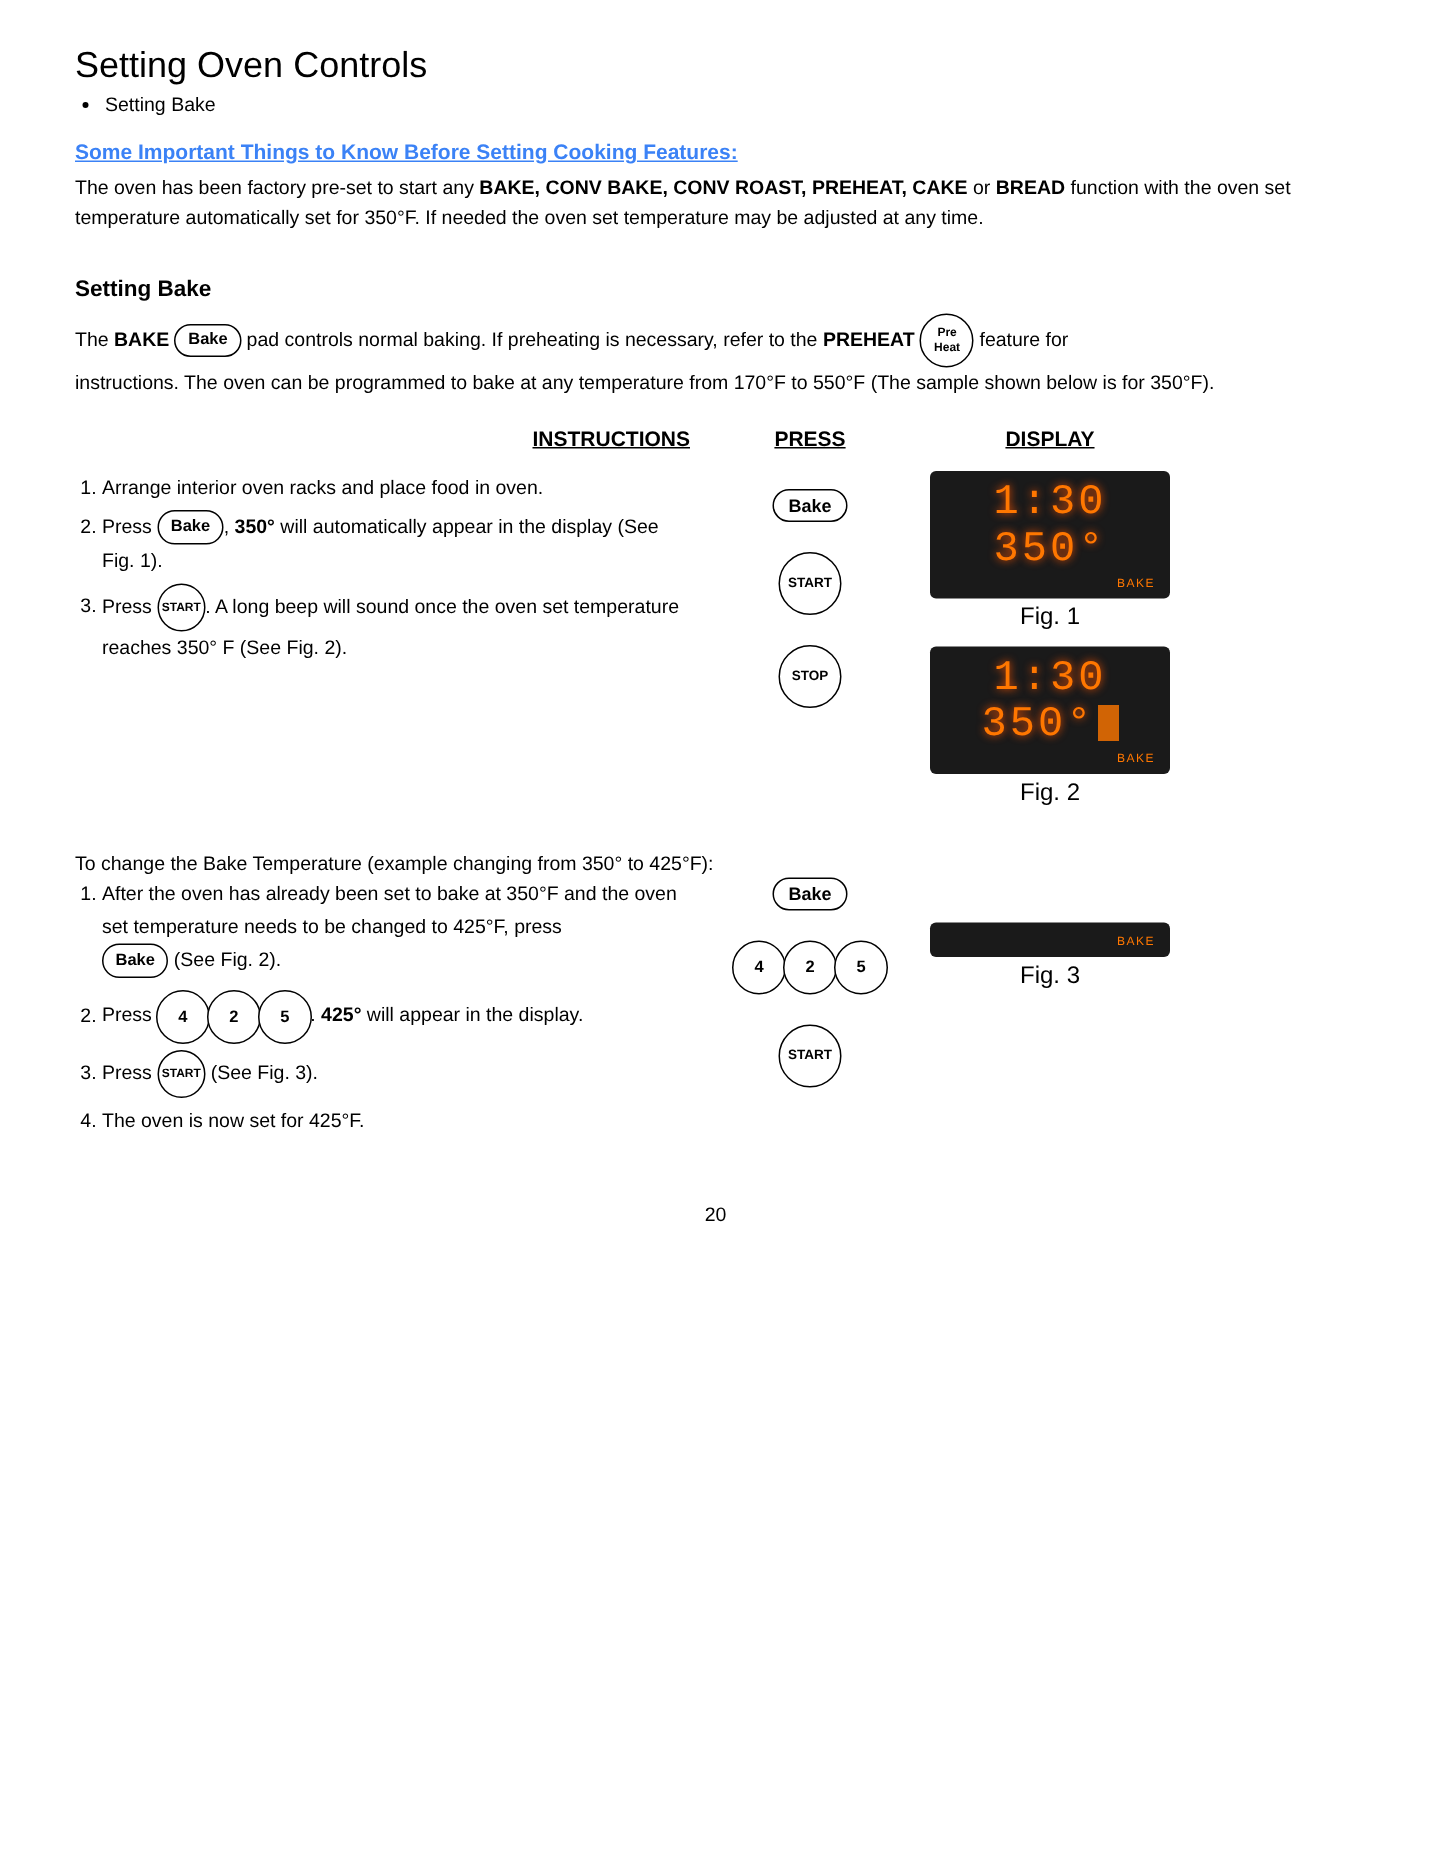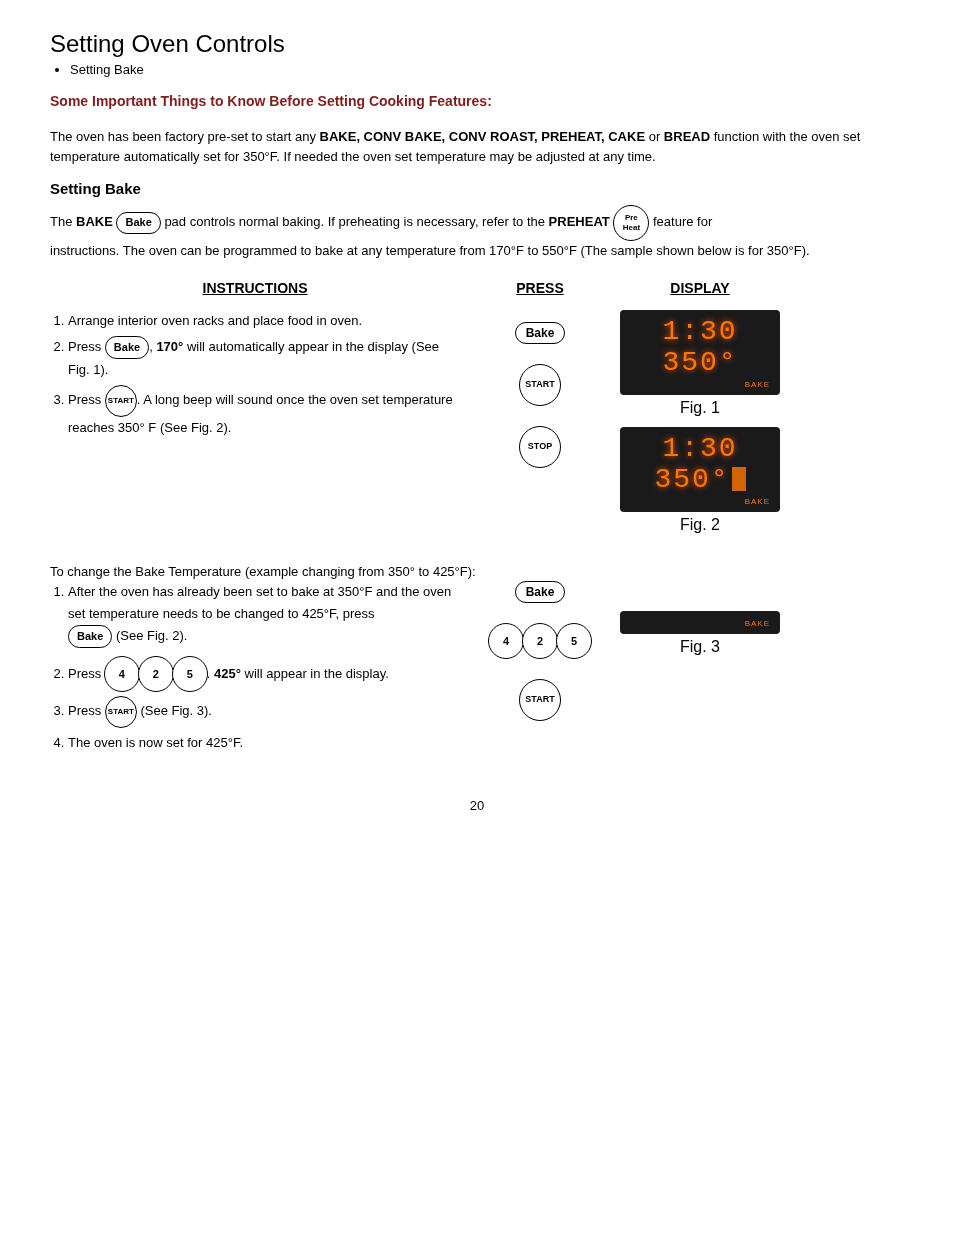--- a/index.html
+++ b/index.html
@@ -21,27 +21,28 @@
 
     .bullet-list {
       margin-left: 20px;
       margin-bottom: 16px;
       font-size: 13px;
     }
 
     .section-heading {
       font-size: 14px;
       font-weight: bold;
-      margin-bottom: 18px;
-      color: #7f1d1d;
+      text-decoration: underline;
+      margin-bottom: 6px;
+      color: #3b82f6;
     }
 
     .intro-text {
       font-size: 13px;
-      margin-bottom: 14px;
+      margin-bottom: 30px;
       line-height: 1.5;
     }
 
     .bake-section-heading {
       font-size: 15px;
       font-weight: bold;
       margin-bottom: 8px;
     }
 
     .bake-intro {
@@ -74,21 +75,21 @@
 
     .col-header {
       font-size: 14px;
       font-weight: bold;
       text-decoration: underline;
       text-align: center;
       margin-bottom: 14px;
     }
 
     .col-instructions .col-header {
-      text-align: center;
+      text-align: right;
     }
 
     .task-heading {
       font-weight: bold;
       font-size: 13px;
       margin-bottom: 6px;
     }
 
     .step-list {
       margin-left: 18px;
@@ -324,21 +325,21 @@
     </span> feature for<br>
   instructions. The oven can be programmed to bake at any temperature from 170°F to 550°F (The sample shown below is for 350°F).
 </p>
 
 <div class="instruction-layout">
   <div class="col-instructions">
     <div class="col-header">INSTRUCTIONS</div>
 
     <ol class="step-list">
       <li>Arrange interior oven racks and place food in oven.</li>
-      <li>Press <span class="inline-btn">Bake</span>, <strong>170°</strong> will automatically appear in the display (See Fig. 1).</li>
+      <li>Press <span class="inline-btn">Bake</span>, <strong>350°</strong> will automatically appear in the display (See Fig. 1).</li>
       <li>Press <span class="inline-btn-sm" style="font-size:8px;">START</span>. A long beep will sound once the oven set temperature reaches 350° F (See Fig. 2).</li>
     </ol>
   </div>
 
   <div class="col-press">
     <div class="col-header">PRESS</div>
     <div class="press-item" style="margin-top: 26px;">
       <div class="btn-pill">Bake</div>
     </div>
     <div class="press-item" style="margin-top: 18px;">

